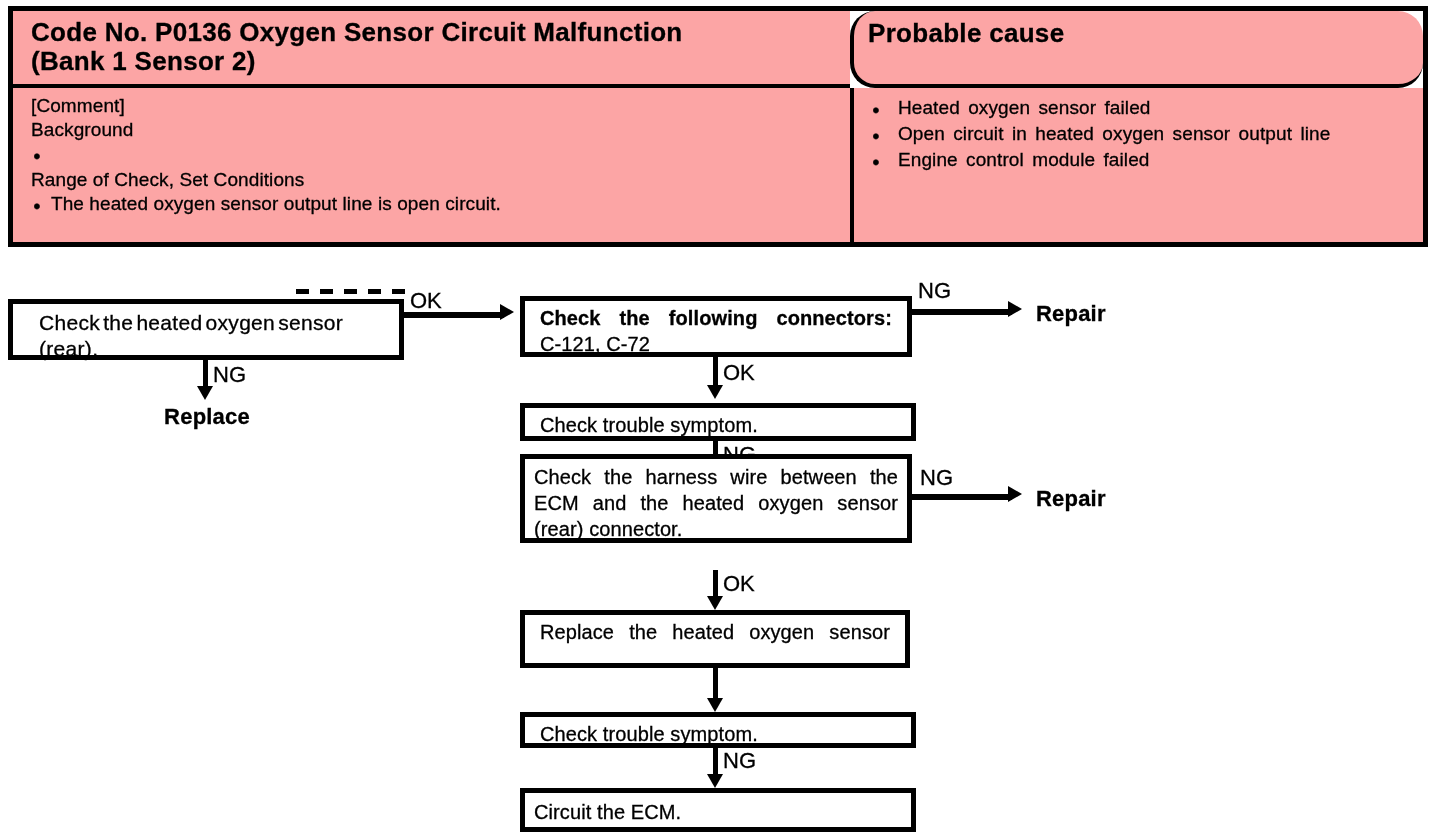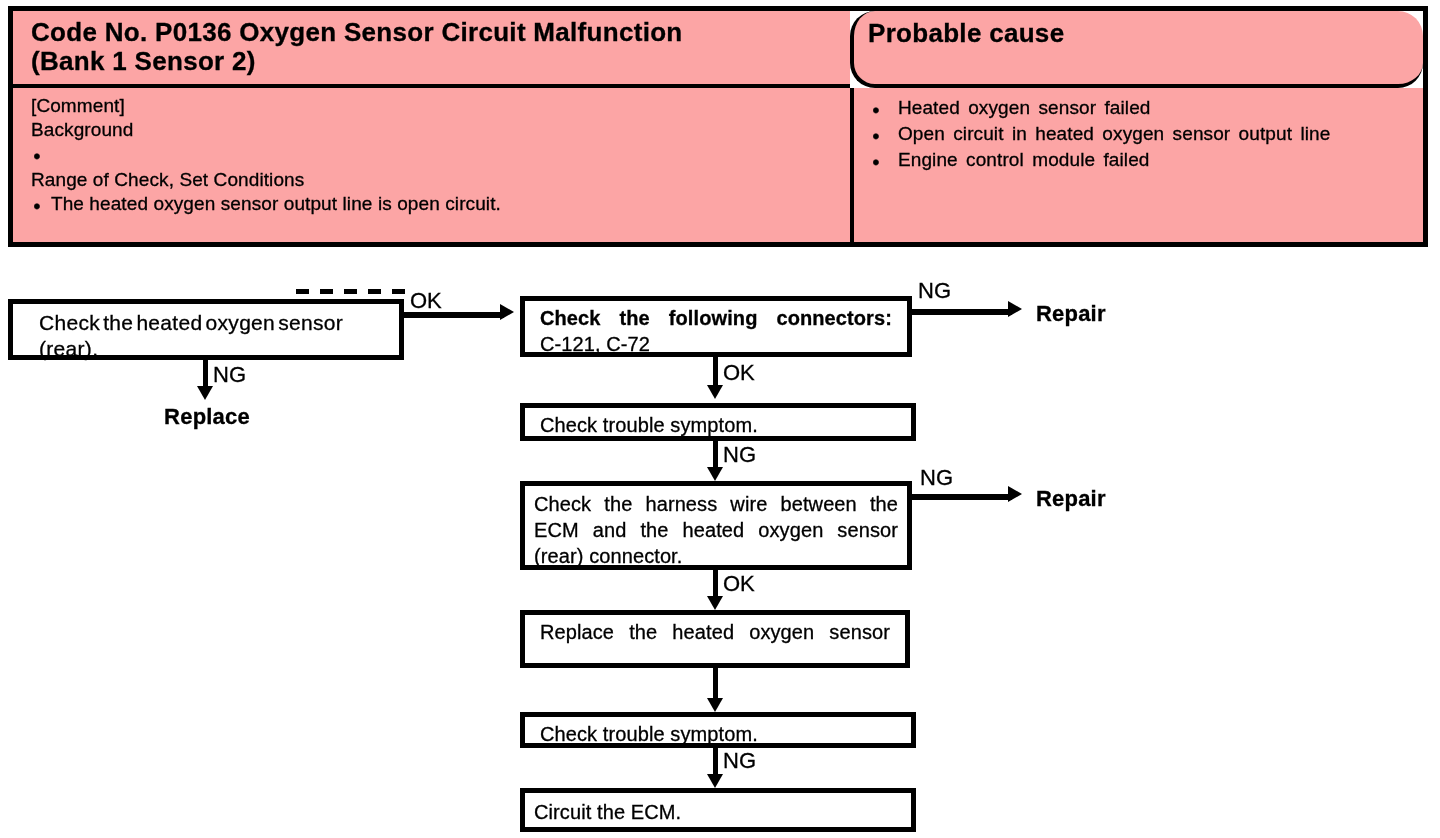--- a/index.html
+++ b/index.html
@@ -45,21 +45,21 @@
   .lbl { position:absolute; font-size:22px;text-align:center; }
   .action { position:absolute; font-size:22px; font-weight:bold; letter-spacing:0.2px; }
   .artifact { position:absolute; left:296px; top:289px; width:110px; height:5px;
     background:repeating-linear-gradient(90deg,#000 0 13px,transparent 13px 24px); }
 
   .box-check-sensor { left:8px; top:299px; width:396px; height:61px;
     font-size:21px; word-spacing:-3px; letter-spacing:0.3px; padding:6px 26px; }
   .box-connectors { left:520px; top:296px; width:392px; height:61px; }
   .box-connectors .l1 { font-weight:bold; }
   .box-symptom1 { left:520px; top:403px; width:396px; height:38px; }
-  .box-harness { left:520px; top:481px; width:392px; height:89px; padding:5px 9px; }
+  .box-harness { left:520px; top:454px; width:392px; height:89px; padding:5px 9px; }
   .box-replace-sensor { left:520px; top:610px; width:390px; height:58px; }
   .box-symptom2 { left:520px; top:712px; width:396px; height:36px; }
   .box-replace-ecm { left:520px; top:788px; width:396px; height:44px; padding:6px 9px; }
 </style>
 </head>
 <body>
 
 <div class="page">
 
   <div class="dtc-table">

